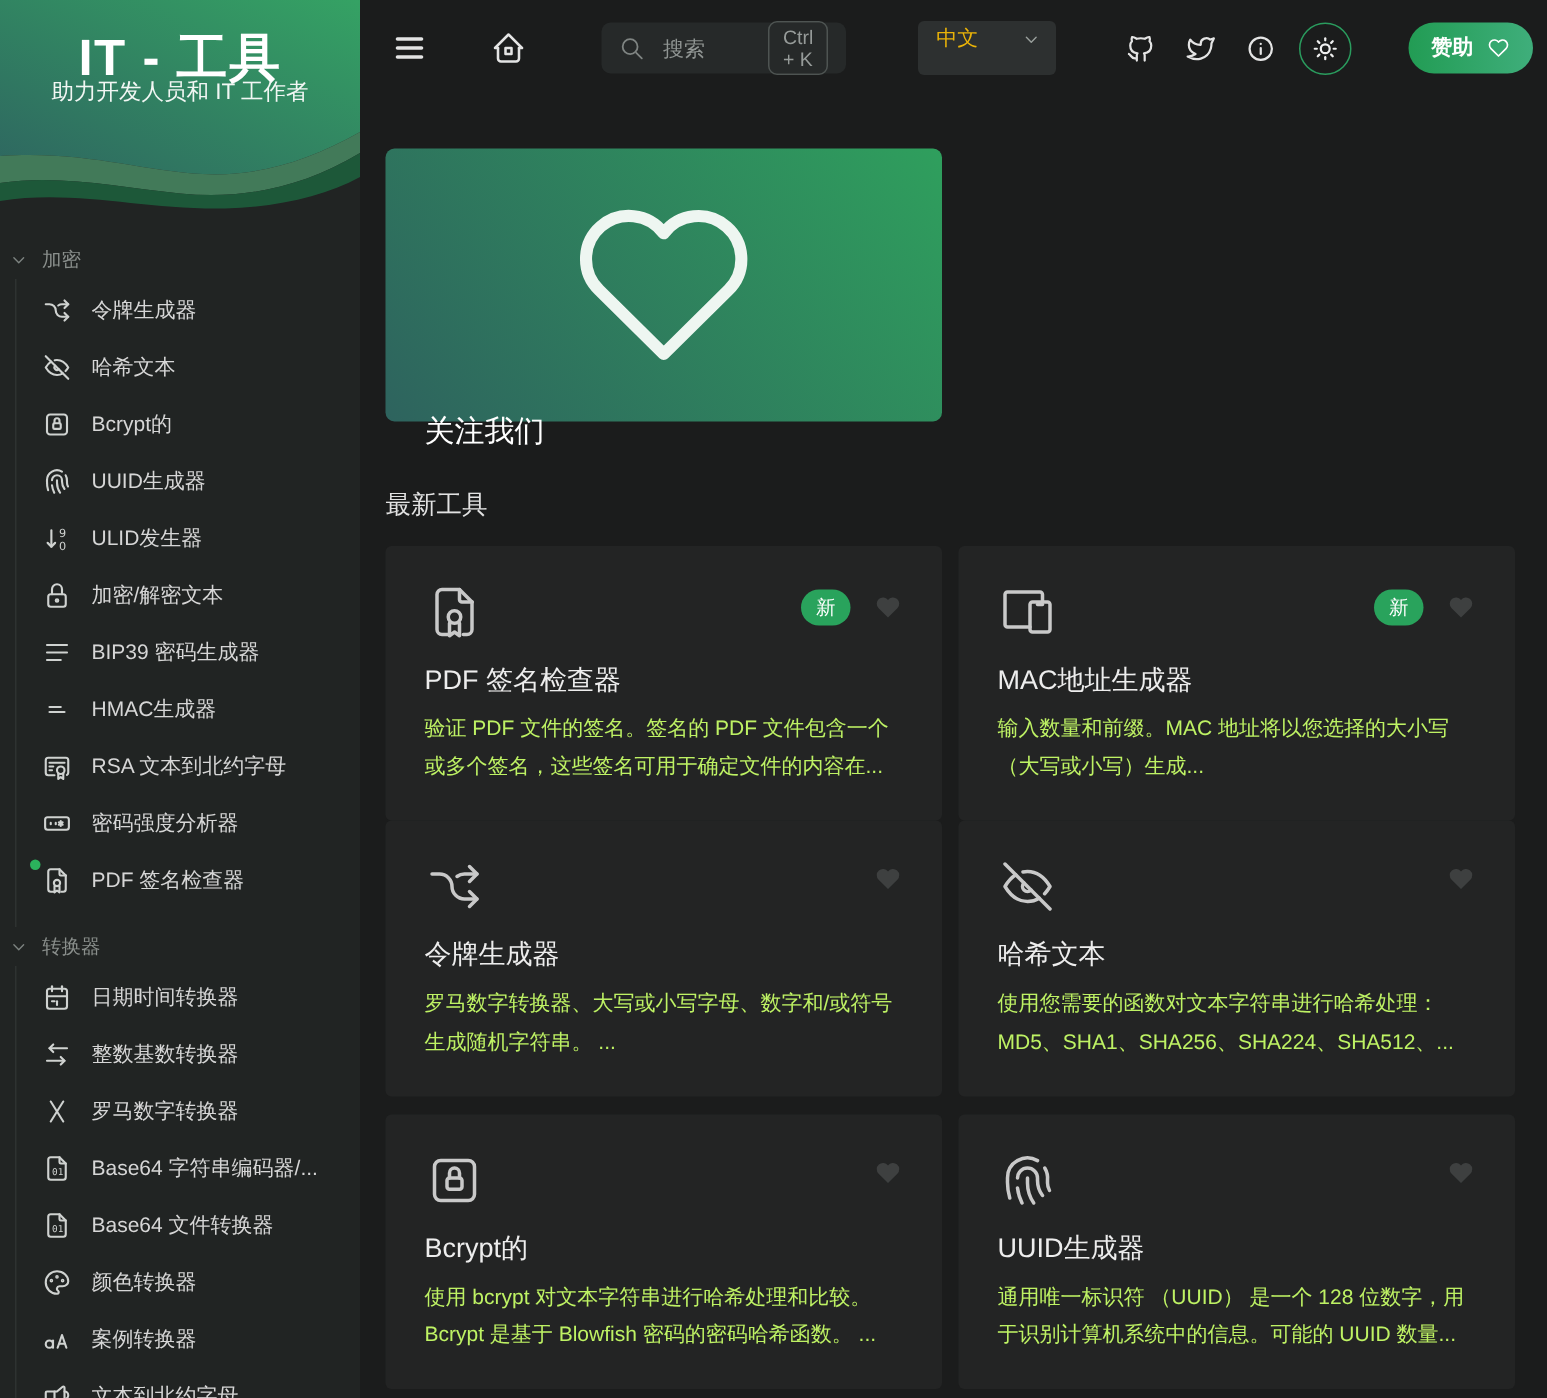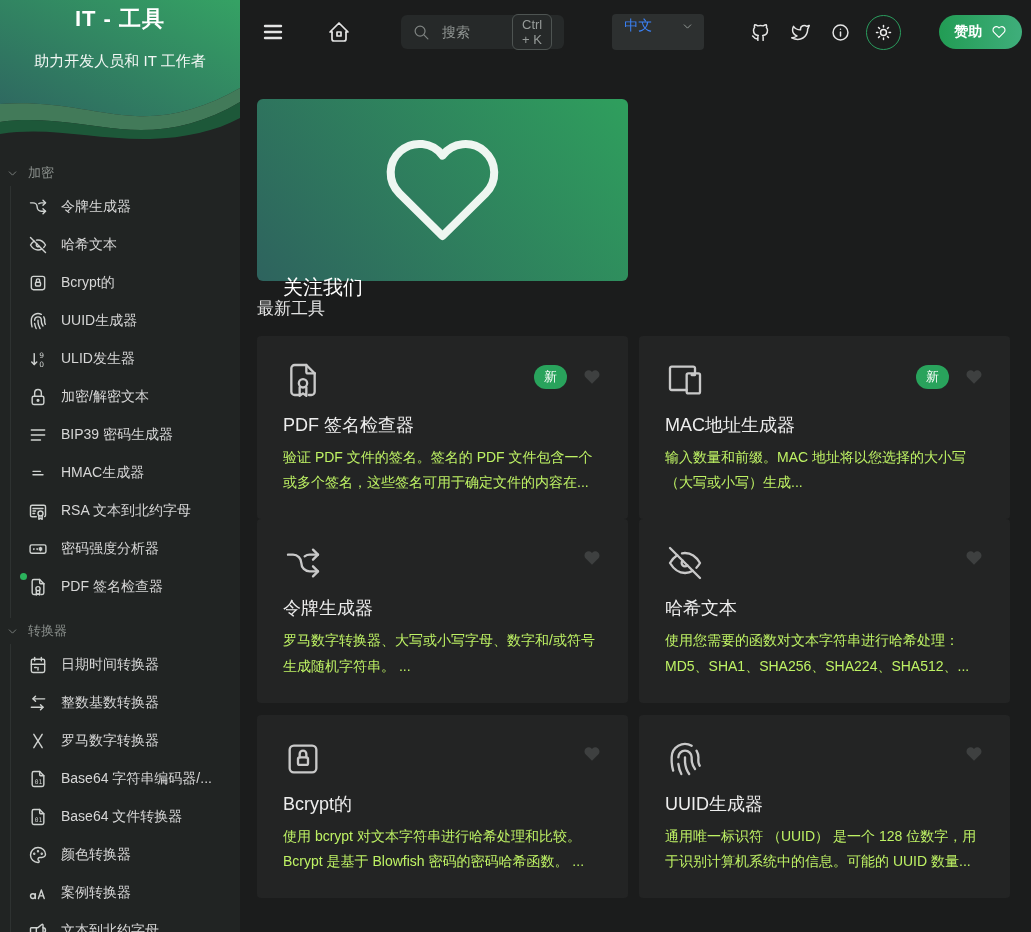--- a/index.html
+++ b/index.html
@@ -9,22 +9,22 @@
     background:#1b1c1c; color:#ddd;
     font-family:"Liberation Sans","DejaVu Sans",sans-serif;
     display:flex;
   }
   svg { display:block; }
 
   
   .sidebar { width:240px; flex:none; background:#212423; height:100%; overflow:hidden; }
   .side-header { position:relative; height:150px; }
   .side-header .waves { position:absolute; inset:0; width:100%; height:100%; }
-  .side-title { position:absolute; top:4px; left:0; width:100%; text-align:center;
-    font-size:22px; font-weight:bold; color:#fff; letter-spacing:1px; }
+  .side-title { position:absolute; top:16px; left:0; width:100%; text-align:center;
+    font-size:34px; font-weight:bold; color:#fff; letter-spacing:1px; }
   .side-sub { position:absolute; top:52px; left:0; width:100%; text-align:center;
     font-size:15px; color:#f2f7f4; }
   .menu { padding-top:10px; }
   .section-head { display:flex; align-items:center; gap:9px; height:26px;
     padding-left:6px; color:#8a8f8c; font-size:13px; cursor:pointer; }
   .section-head .chev { width:13px; height:13px; color:#7d8380; }
   .section-body { margin-left:10px; border-left:1px solid #2e3231; padding:2px 0 12px 0; }
   .item { display:flex; align-items:center; gap:13px; height:38px; padding-left:17px;
     font-size:14px; color:#d6d6d6; cursor:pointer; white-space:nowrap; }
   .item .ico { width:20px; height:20px; flex:none; color:#cfd2d0; position:relative; }
@@ -46,21 +46,21 @@
     border-radius:6px; display:flex; align-items:center; padding:0 12px; gap:10px; cursor:text; }
   .search .s-ico { width:17px; height:17px; color:#7f8482; flex:none; }
   .search input { background:transparent; border:none; outline:none; width:62px;
     font-size:14px; color:#cfcfcf; font-family:inherit; }
   .search input::placeholder { color:#8f9492; }
   .search kbd { border:1px solid #4e5452; border-radius:6px; padding:2px 9px;
     font-size:13px; color:#969b99; font-family:inherit; }
   .top-spacer { flex:1; }
   .lang { width:92px; height:36px; background:#2d3030; border-radius:4px;
     display:flex; align-items:center; justify-content:space-between;
-    padding:0 10px 12px 12px; font-size:14px; color:#3b82f6; cursor:pointer; flex:none; }
+    padding:0 10px 12px 12px; font-size:14px; color:#eab308; cursor:pointer; flex:none; }
   .lang .chev { width:13px; height:13px; color:#9aa09d; }
   .tb-icons { display:flex; align-items:center; gap:4px; margin-left:14px; }
   .tb-icons .icon-btn svg { width:21px; height:21px; }
   .theme-btn { border:1px solid #2a9c5e; border-radius:50%; width:35px; height:35px; margin-left:4px; }
   .theme-btn svg { width:20px; height:20px; }
   .sponsor { height:34px; margin-left:14px; padding:0 15px; border-radius:17px;
     background:linear-gradient(90deg,#229c54,#3fae7b); color:#fff; font-size:14px;
     font-weight:bold; display:flex; align-items:center; gap:9px; cursor:pointer;
     border:none; font-family:inherit; flex:none; }
   .sponsor .h-ico { width:16px; height:16px; }
@@ -68,21 +68,21 @@
   
   .content { flex:1; overflow:hidden; padding:35px 21px 0 17px; }
   .hero { width:371px; height:182px; border-radius:6px; padding:22px 26px;
     background:linear-gradient(52deg,#2e635e 0%,#2f9f5d 100%); color:#eaf3ee; cursor:default; }
   .hero .h-heart { width:38px; height:38px; color:#eef6f1; }
   .hero .h-heart svg { stroke-width:1.4; }
   .hero h2 { margin:15px 0 9px; font-size:20px; font-weight:500; color:#fff; }
   .hero p { margin:0; font-size:14px; line-height:1.9; color:#e9f1ec; }
   .hero a { color:#fff; font-weight:bold; text-decoration:underline; cursor:pointer; }
 
-  .section-title { margin:16px 0 16px; font-size:17px; font-weight:400; color:#e2e2e2; }
+  .section-title { margin:44px 0 16px; font-size:17px; font-weight:400; color:#e2e2e2; }
   .grid { display:grid; grid-template-columns:1fr 1fr; gap:12px 11px; }
   .card { background:#232424; border-radius:4px; padding:24px 26px; min-height:179px; cursor:pointer; }
   .card-top { display:flex; justify-content:space-between; align-items:flex-start; }
   .card-ico { width:40px; height:40px; color:#c9c9c9; }
   .card-ico svg { width:40px; height:40px; stroke-width:1.4; }
   .card-right { display:flex; align-items:center; gap:15px; margin-top:5px; }
   .badge { background:#29a35c; color:#fff; font-size:13px; line-height:1;
     padding:5px 10px 6px; border-radius:12px; }
   .fav { width:20px; height:20px; color:#3e4040; cursor:pointer; }
   .card h3 { margin:13px 0 8px; font-size:18px; font-weight:400; color:#ededed; }

